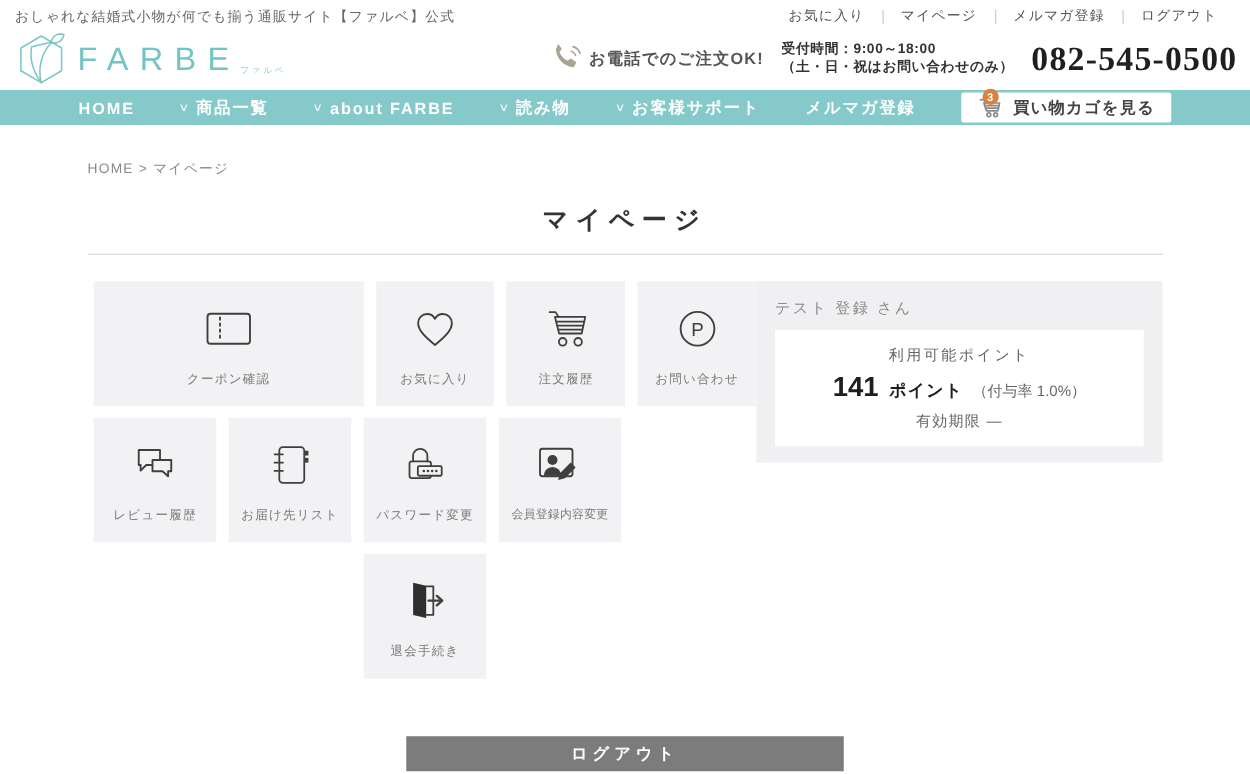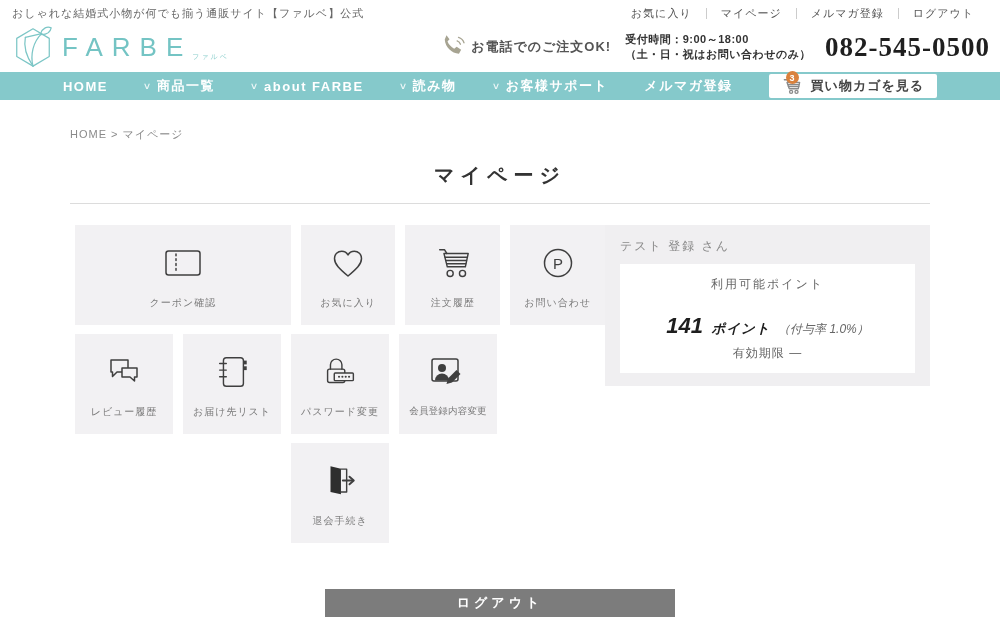--- a/index.html
+++ b/index.html
@@ -54,21 +54,21 @@
   .tile.wide { width:223px; }
   .tile-icon { display:flex; align-items:center; justify-content:center; height:44px; }
   .tile-icon svg { display:block; }
   .tile-label { font-size:10px; letter-spacing:1px; color:#7b7b7b; white-space:nowrap; }
   .tile-label.long { font-size:9.5px; letter-spacing:.2px; }
 
   .points-panel { width:336px; background:#f0eff1; padding:13px 15px; align-self:flex-start; }
   .member-name { font-size:12px; color:#8a8a8a; letter-spacing:2px; }
   .points-box { background:#fff; margin-top:9px; padding:12px 8px 11px; text-align:center; }
   .avail-label { font-size:12px; color:#666; letter-spacing:2px; }
-  .points-line { margin:20px 0 6px;font-style:italic; }
+  .points-line { margin:4px 0 6px; }
   .points-value { font-size:22px; font-weight:bold; color:#1e1e1e; }
   .points-unit { font-size:13.5px; font-weight:bold; color:#1e1e1e; margin-left:4px; letter-spacing:1px; }
   .points-rate { font-size:12px; color:#666; margin-left:3px; }
   .points-expiry { font-size:12px; color:#666; letter-spacing:1px; }
 
   .logout-wrap { text-align:center; margin-top:37px; }
   .logout-btn { width:350px; height:28px; background:#7c7c7c; color:#fff; border:none; font-size:13px; font-weight:bold; letter-spacing:4px; cursor:pointer; font-family:inherit; }
 </style>
 </head>
 <body>

